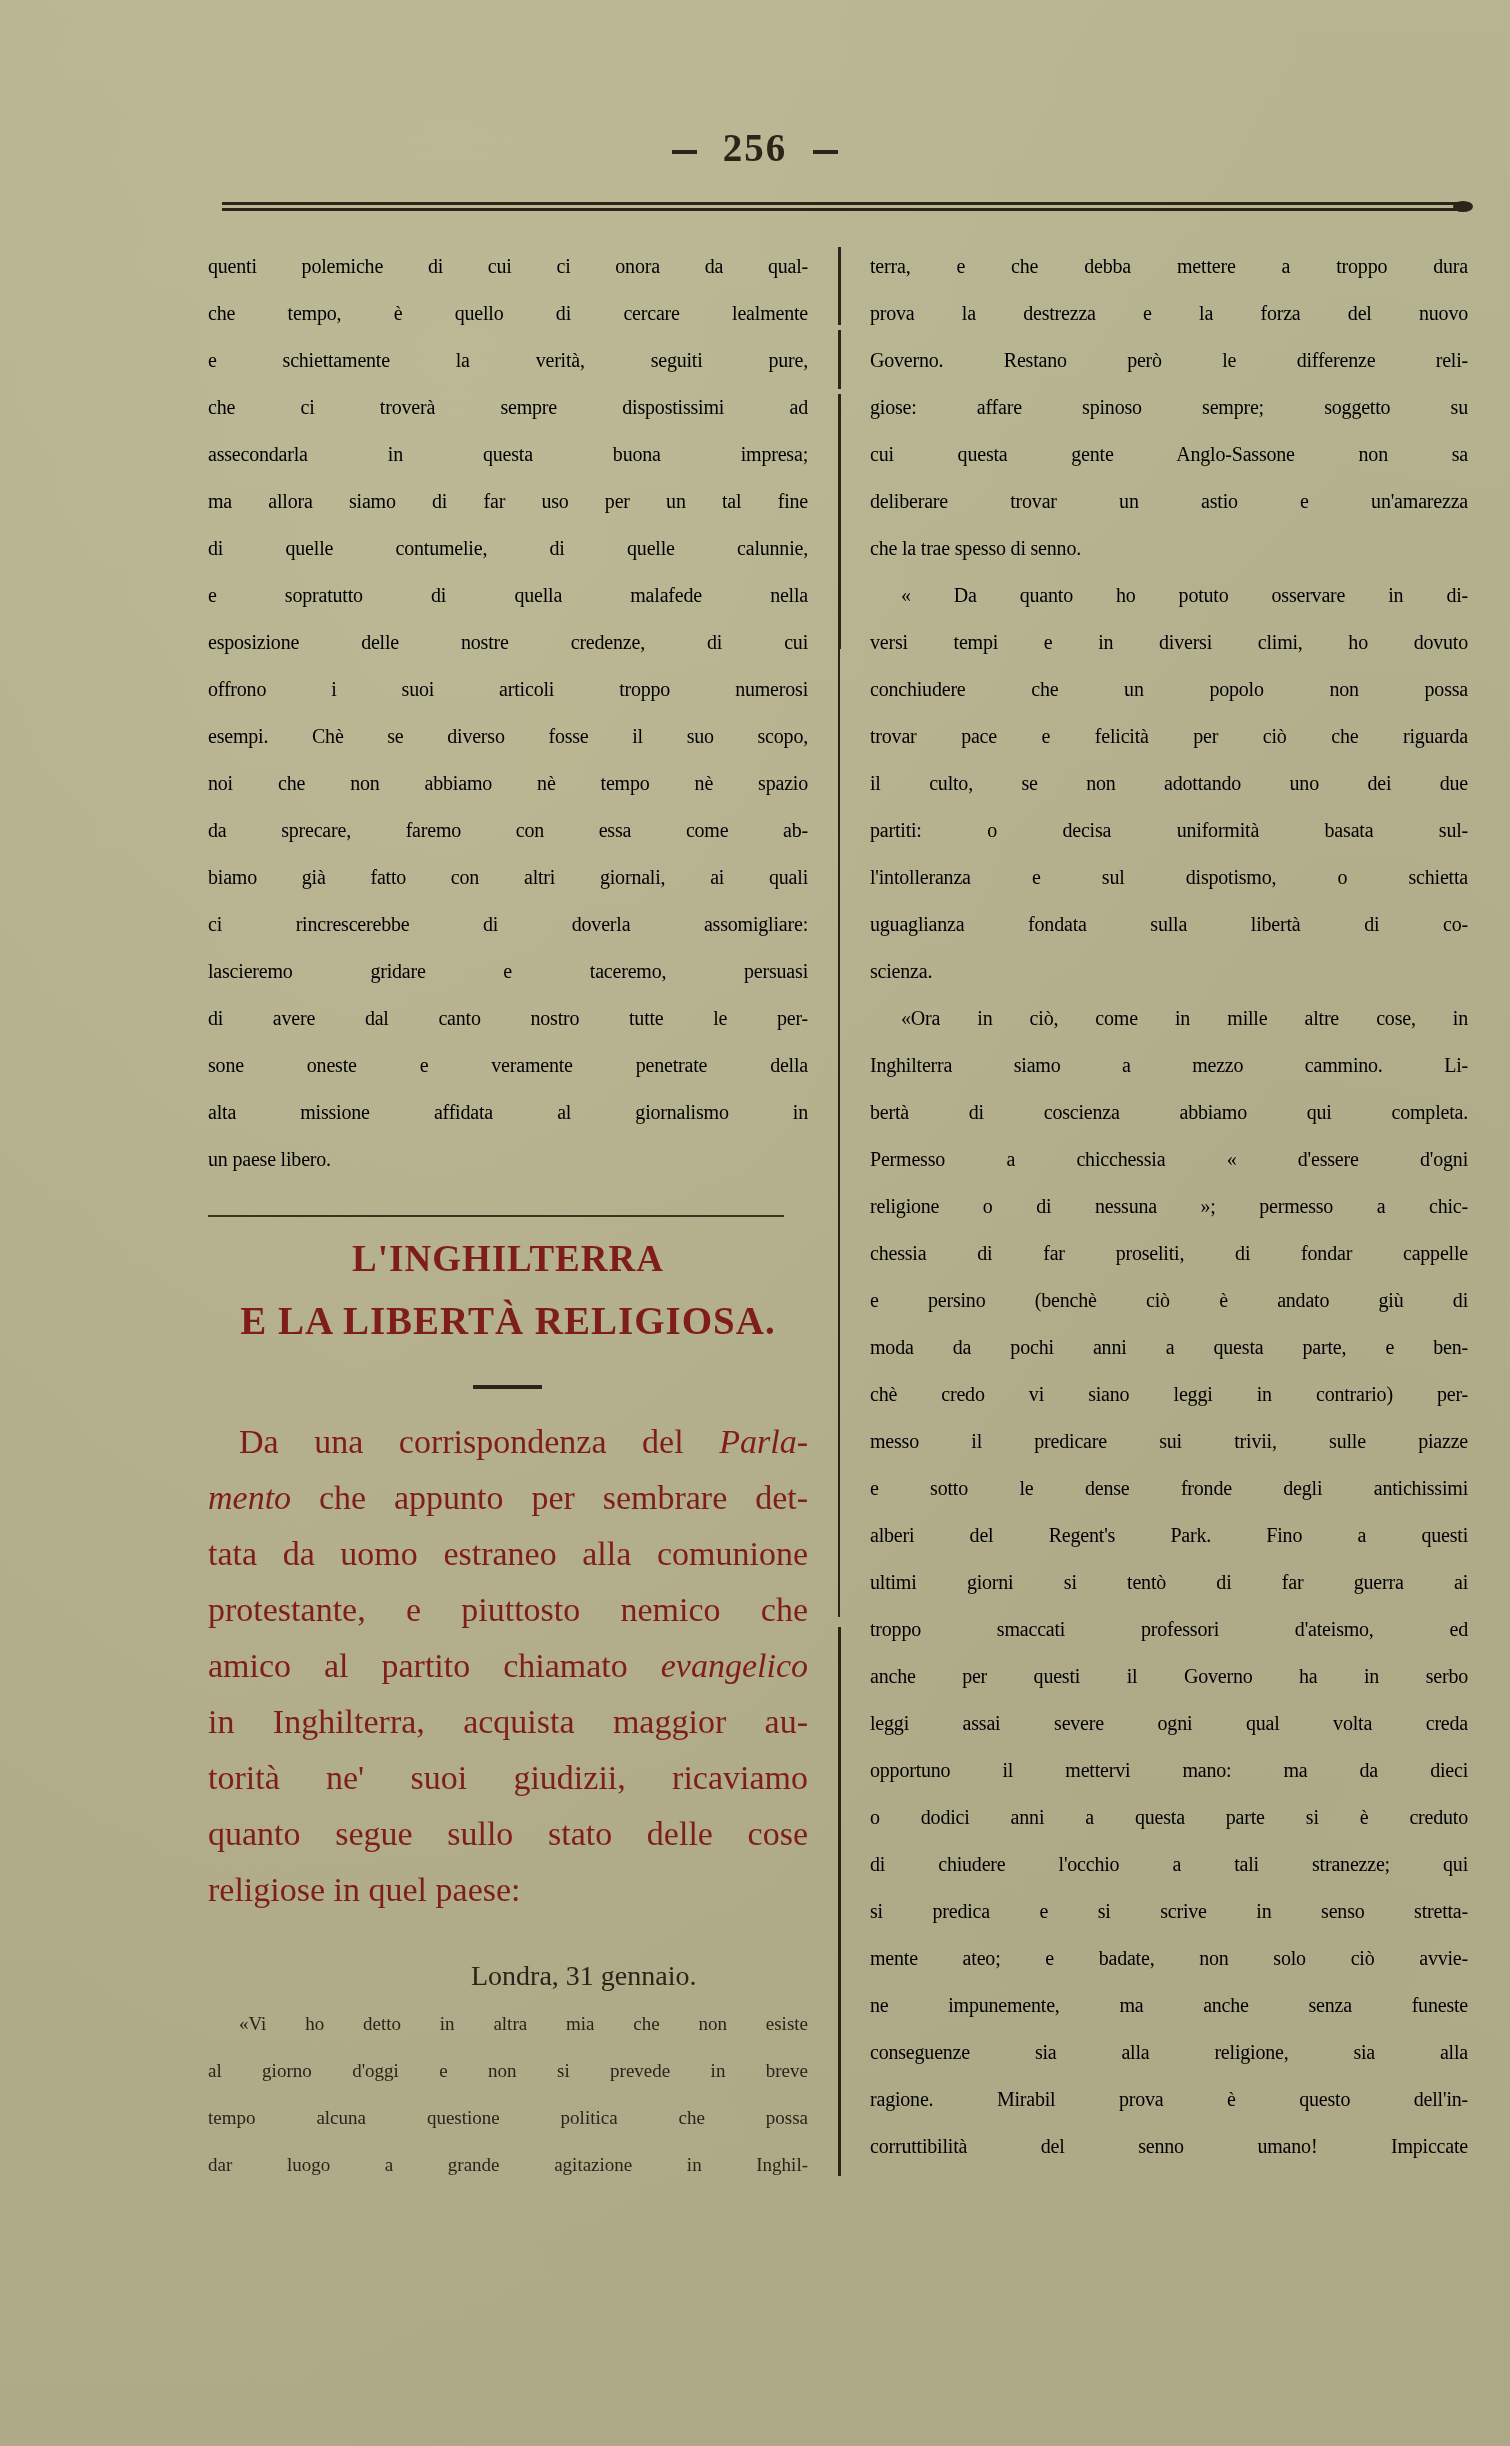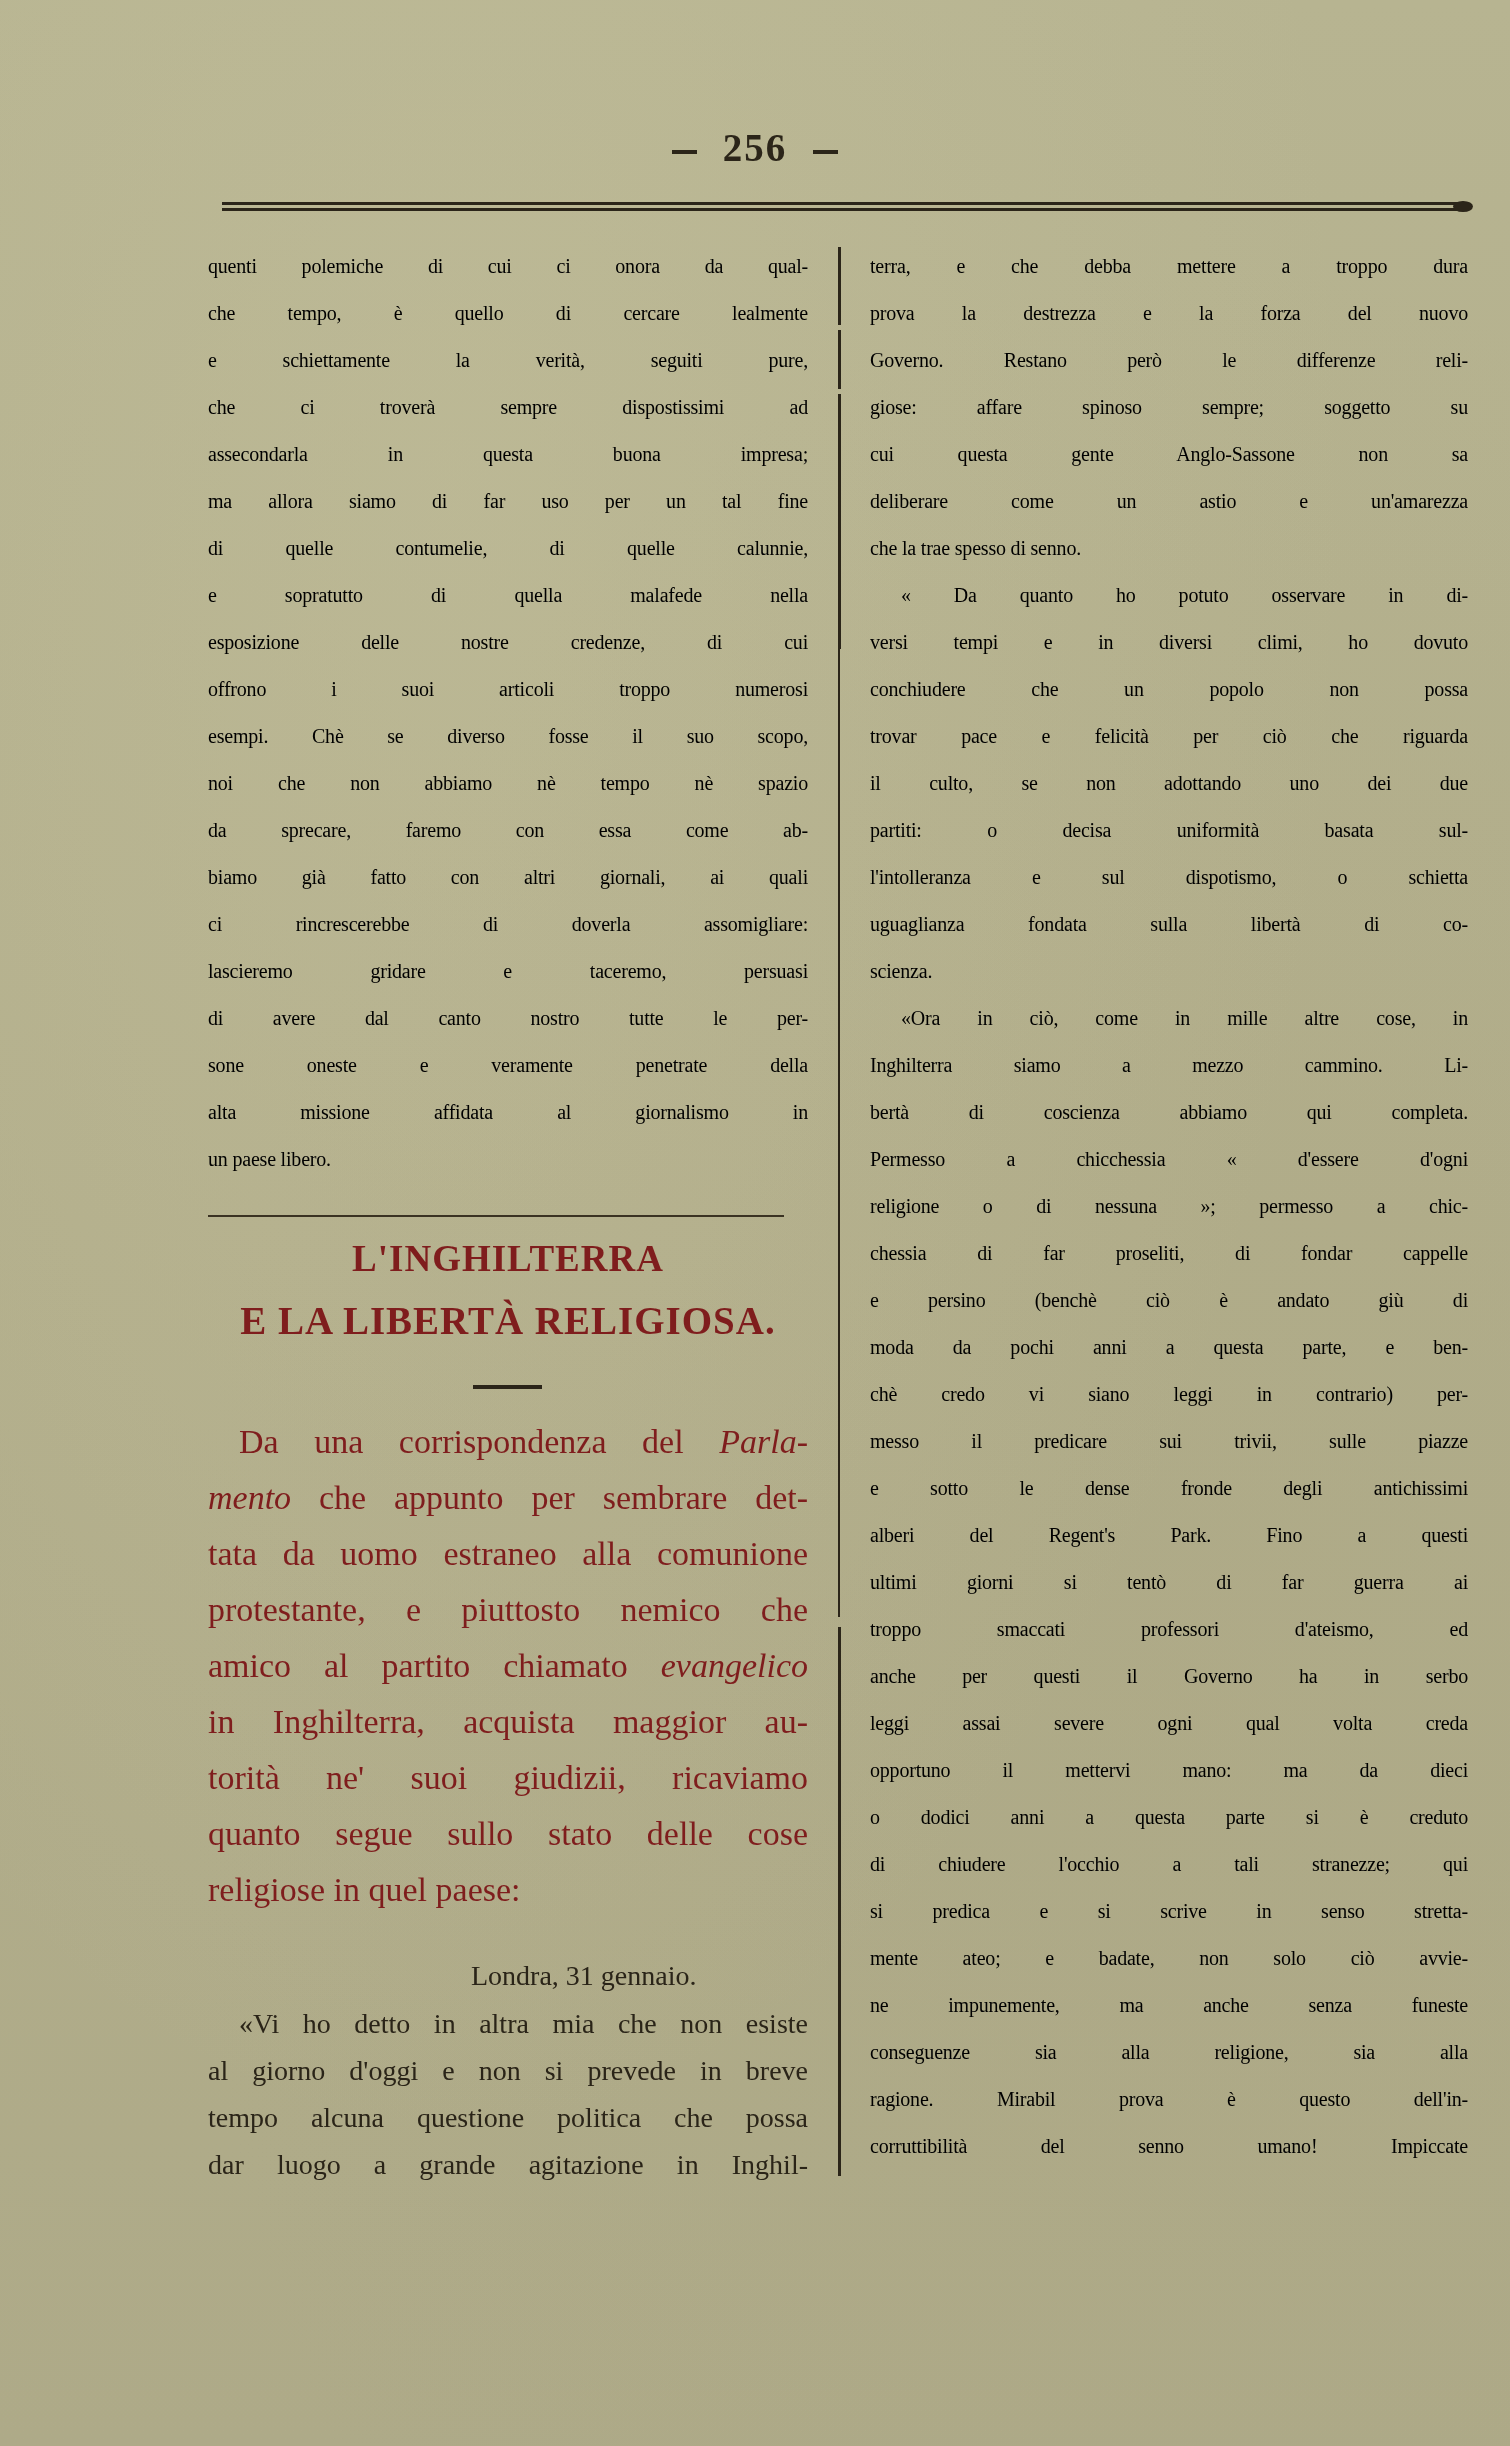--- a/index.html
+++ b/index.html
@@ -146,21 +146,21 @@
     }
     .dateline span {
       display: block;
       padding-left: 263px;
     }
     .quote-left {
       position: absolute;
       top: 2000px;
       left: 208px;
       width: 600px;
-      font-size: 28px;
+      font-size: 19px;
       line-height: 47px;
     }
   </style>
 </head>
 <body>
 
 <div class="page-number">
   <span class="dash"></span><span>256</span><span class="dash"></span>
 </div>
 <div class="header-rule">
@@ -225,21 +225,21 @@
   <span class="line">tempo alcuna questione politica che possa</span>
   <span class="line">dar luogo a grande agitazione in Inghil-</span>
 </div>
 
 <div class="column right">
   <span class="line">terra, e che debba mettere a troppo dura</span>
   <span class="line">prova la destrezza e la forza del nuovo</span>
   <span class="line">Governo. Restano però le differenze reli-</span>
   <span class="line">giose: affare spinoso sempre; soggetto su</span>
   <span class="line">cui questa gente Anglo-Sassone non sa</span>
-  <span class="line">deliberare come un astio e un'amarezza</span>
+  <span class="line">deliberare trovar un astio e un'amarezza</span>
   <span class="line last">che la trae spesso di senno.</span>
   <span class="line indent">« Da quanto ho potuto osservare in di-</span>
   <span class="line">versi tempi e in diversi climi, ho dovuto</span>
   <span class="line">conchiudere che un popolo non possa</span>
   <span class="line">trovar pace e felicità per ciò che riguarda</span>
   <span class="line">il culto, se non adottando uno dei due</span>
   <span class="line">partiti: o decisa uniformità basata sul-</span>
   <span class="line">l'intolleranza e sul dispotismo, o schietta</span>
   <span class="line">uguaglianza fondata sulla libertà di co-</span>
   <span class="line last">scienza.</span>

